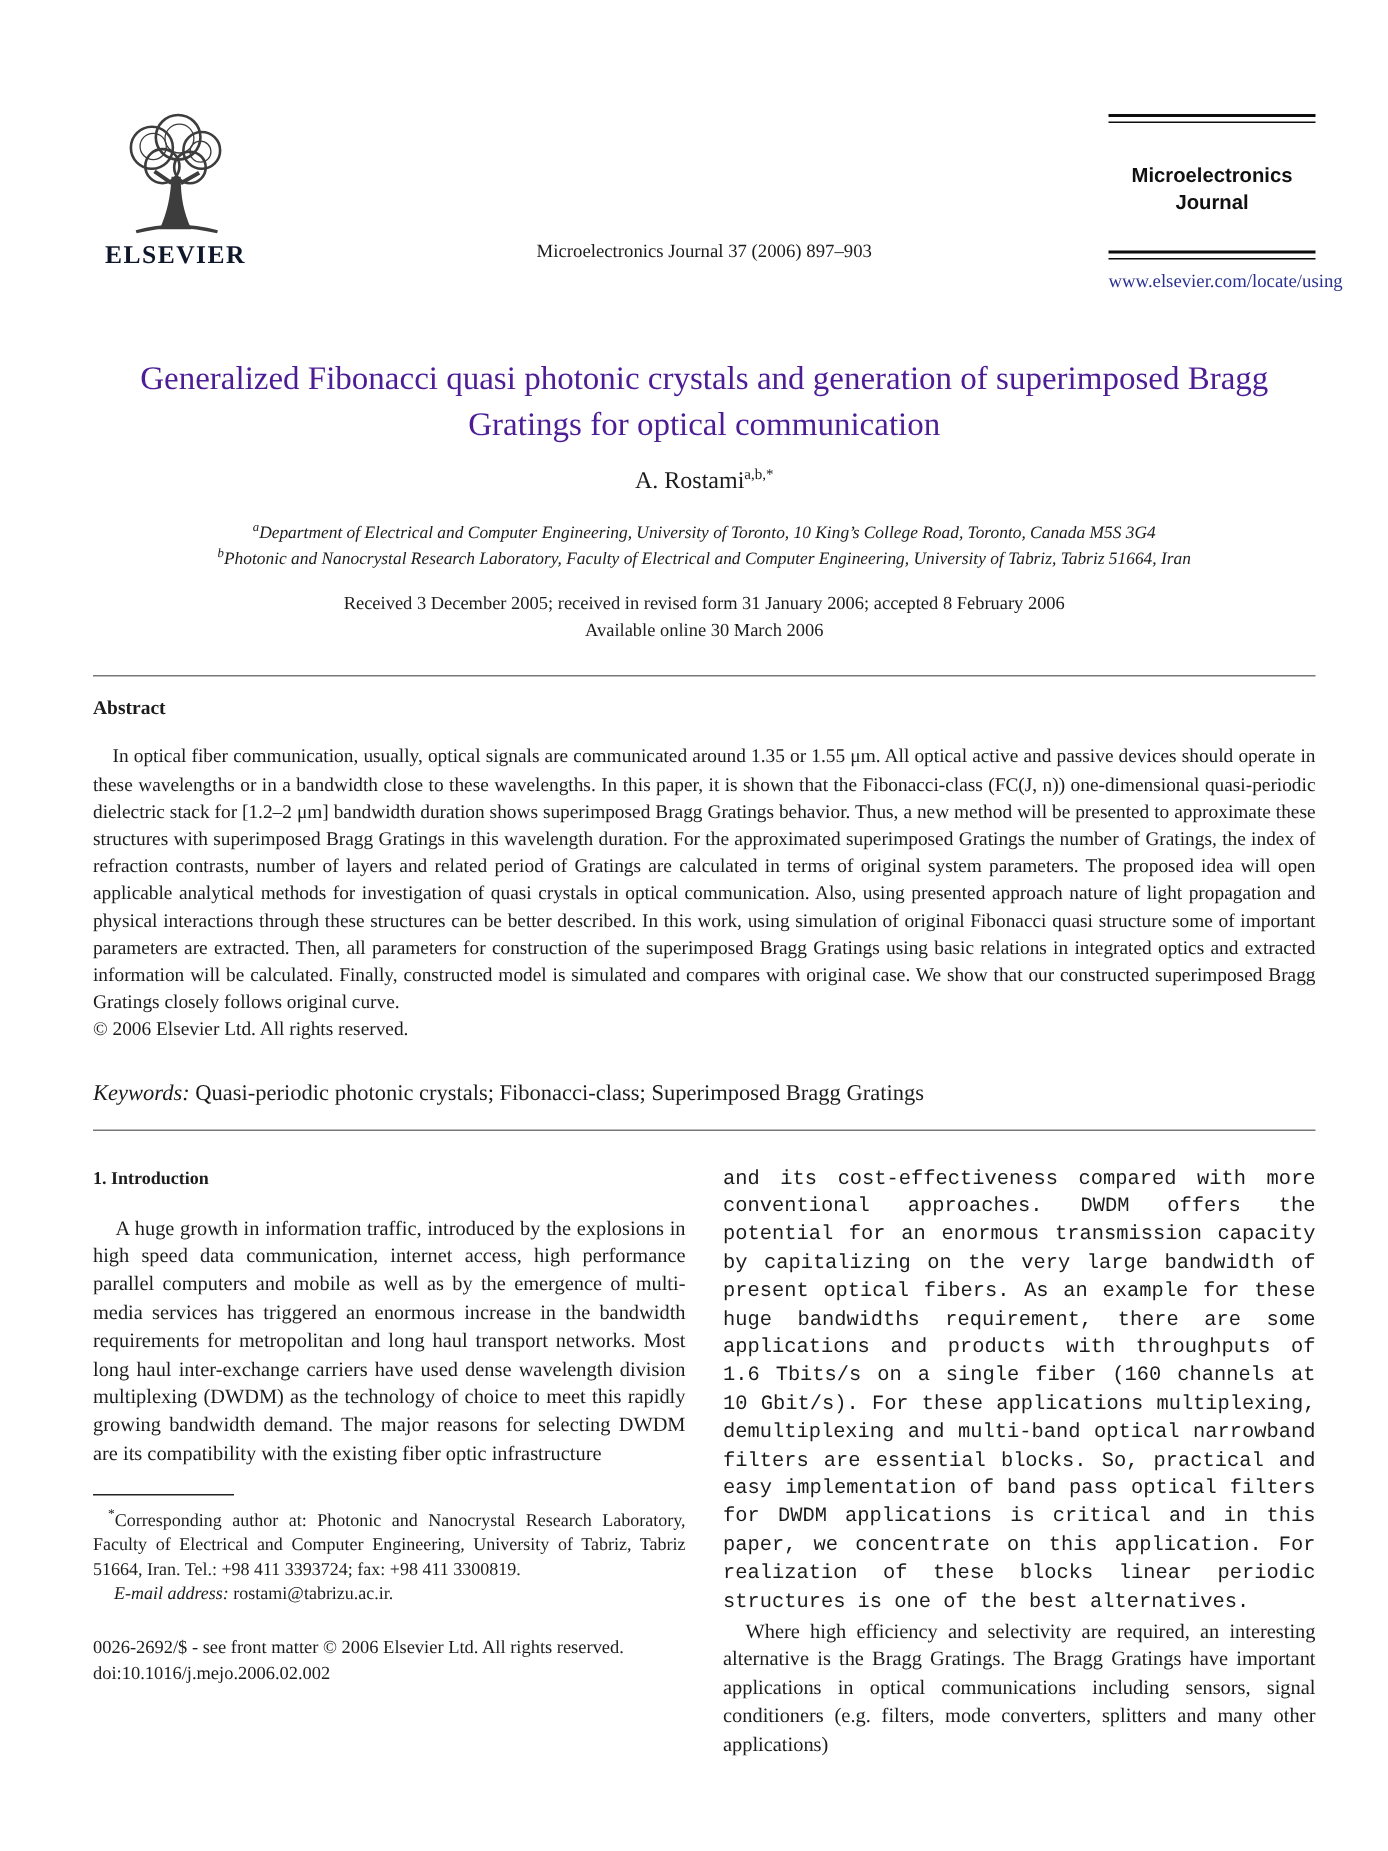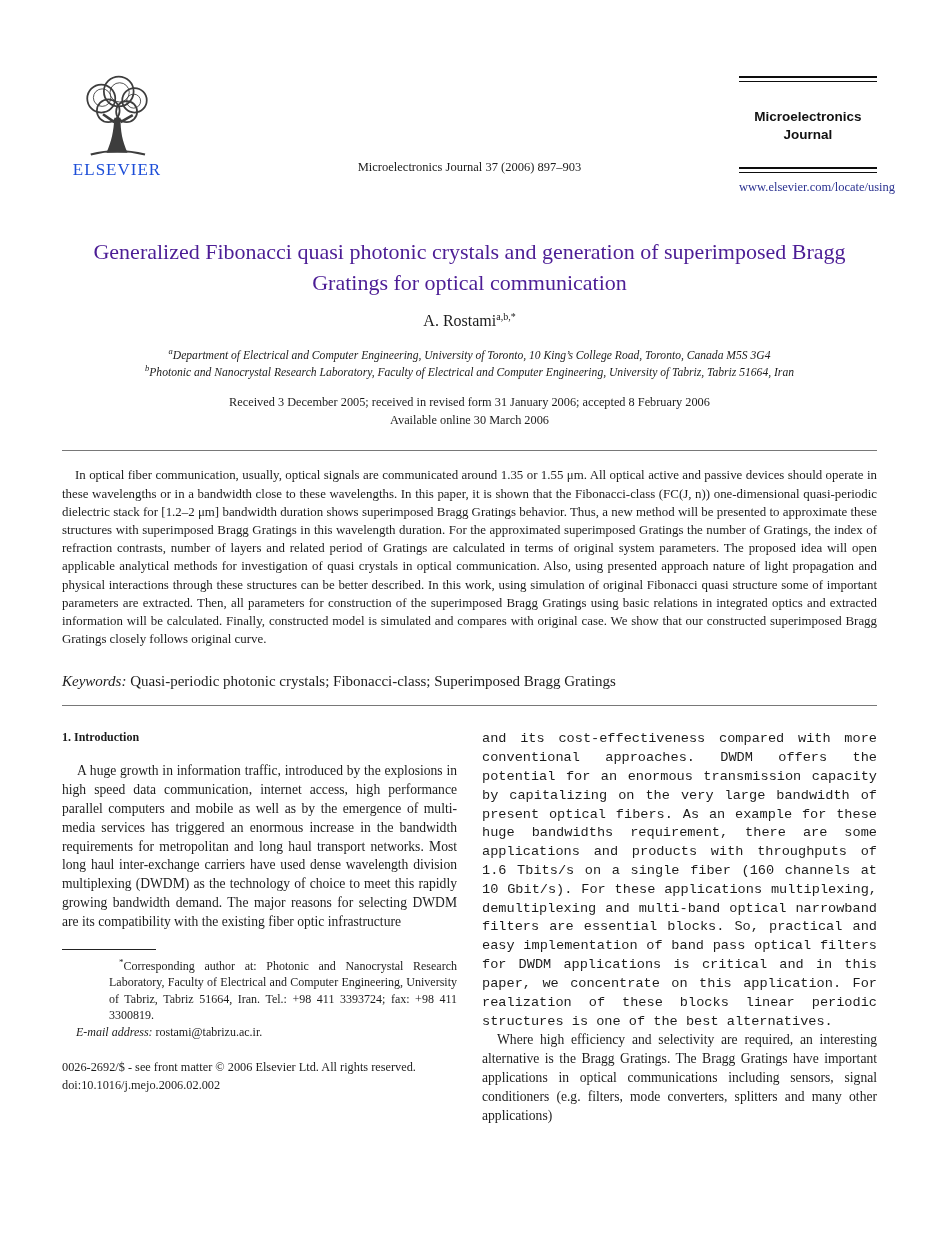--- a/index.html
+++ b/index.html
@@ -10,21 +10,21 @@
     color: #1c1c1c;
     overflow: hidden;
     position: relative;
   }
   .page { padding: 74px 48px 0 62px; width: 925px; }
 
   
   .header { position: relative; height: 122px; }
   .logo-block { position: absolute; left: 0; top: 0; width: 110px; text-align: center; }
   .logo-block svg { display: block; margin: 0 auto; }
-  .publisher-name { font-size: 17px; letter-spacing: 1px; color: #1d4ed8; margin-top: 2px; }
+  .publisher-name { font-size: 17px; letter-spacing: 1px; color: #0f172a; margin-top: 2px; font-weight: bold; }
   .citation { position: absolute; left: 50%; transform: translateX(-50%); top: 86px; font-size: 12.5px; white-space: nowrap; }
   .journal-block { position: absolute; right: 0; top: 2px; width: 138px; text-align: center; margin-left: 18px; }
   .double-rule { height: 6px; border-top: 2.5px solid #0d0d0d; border-bottom: 1.5px solid #0d0d0d; }
   .journal-name { font-family: "Liberation Sans", sans-serif; font-weight: bold; font-size: 13.5px; line-height: 1.3; color: #111; margin: 26px 0 24px 0; }
   .journal-link { display: block; margin-top: 7px; font-size: 12.5px; text-decoration: none; white-space: nowrap; }
 
   
   .title-block { text-align: center; margin-top: 40px; }
   h1.article-title {
     font-size: 22px; font-weight: normal; line-height: 1.42;
@@ -51,21 +51,21 @@
   .col { width: 395px; }
   .section-heading { font-size: 12px; font-weight: bold; }
   .body-para { font-size: 13.6px; line-height: 1.385; text-align: justify; }
   .col-left .body-para { margin-top: 17px; text-indent: 15px; }
   .col-right .para-cont { text-indent: 0; font-family: Liberation Mono, monospace; }
   .col-right .para-indent { text-indent: 15px; margin-top: 0; }
 
   
   .footnote { margin-top: 17px; }
   .footnote-rule { width: 94px; border: none; border-top: 1.2px solid #222; }
-  .footnote-text { margin-top: 6px; font-size: 12px; line-height: 1.38; text-align: justify; text-indent: 10px; margin-left: 47px; }
+  .footnote-text { margin-top: 6px; font-size: 12px; line-height: 1.38; text-align: justify; text-indent: 10px; }
   .footnote-text sup { font-size: 9px; }
   .footnote-email { font-size: 12px; line-height: 1.38; text-indent: 14px; }
   .email-label { font-style: italic; }
   .footer-lines { margin-top: 19px; font-size: 12.3px; line-height: 1.4; }
 </style>
 </head>
 <body>
 
 <div class="page">
 
@@ -121,21 +121,23 @@
     </div>
 
     <div class="dates">
       <div>Received 3 December 2005; received in revised form 31 January 2006; accepted 8 February 2006</div>
       <div>Available online 30 March 2006</div>
     </div>
   </div>
 
   <hr class="rule">
 
+  <div class="abstract-heading">Abstract</div>
   <p class="abstract-text">In optical fiber communication, usually, optical signals are communicated around 1.35 or 1.55 μm. All optical active and passive devices should operate in these wavelengths or in a bandwidth close to these wavelengths. In this paper, it is shown that the Fibonacci-class (FC(J, n)) one-dimensional quasi-periodic dielectric stack for [1.2–2 μm] bandwidth duration shows superimposed Bragg Gratings behavior. Thus, a new method will be presented to approximate these structures with superimposed Bragg Gratings in this wavelength duration. For the approximated superimposed Gratings the number of Gratings, the index of refraction contrasts, number of layers and related period of Gratings are calculated in terms of original system parameters. The proposed idea will open applicable analytical methods for investigation of quasi crystals in optical communication. Also, using presented approach nature of light propagation and physical interactions through these structures can be better described. In this work, using simulation of original Fibonacci quasi structure some of important parameters are extracted. Then, all parameters for construction of the superimposed Bragg Gratings using basic relations in integrated optics and extracted information will be calculated. Finally, constructed model is simulated and compares with original case. We show that our constructed superimposed Bragg Gratings closely follows original curve.</p>
+  <div class="copyright-line">© 2006 Elsevier Ltd. All rights reserved.</div>
 
   <div class="keywords-line">
     <span class="kw-label">Keywords:</span>
     <span>Quasi-periodic photonic crystals; Fibonacci-class; Superimposed Bragg Gratings</span>
   </div>
 
   <hr class="rule2">
 
   <div class="columns">
 

